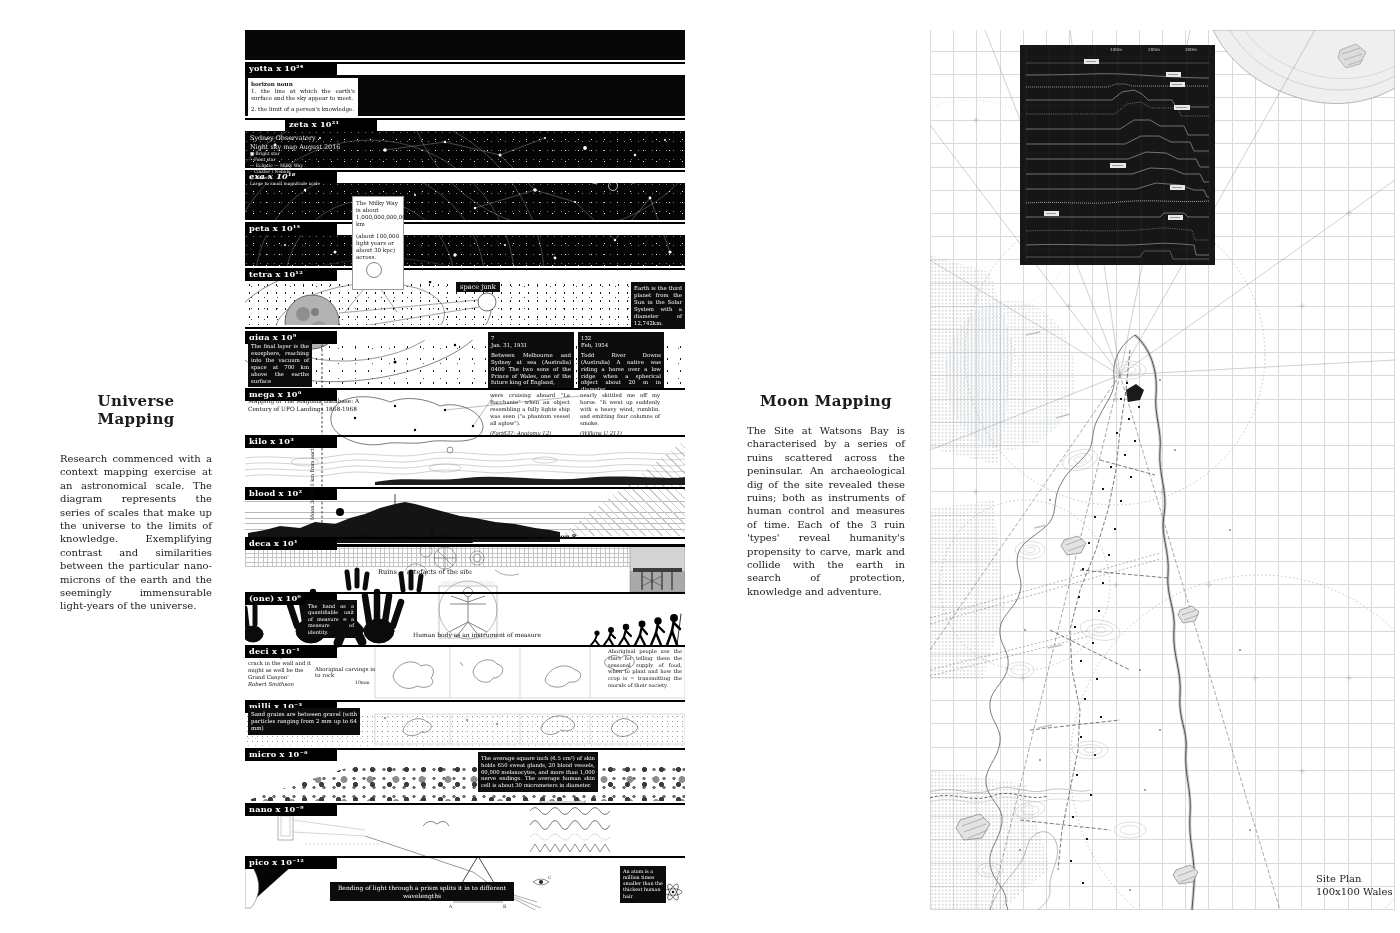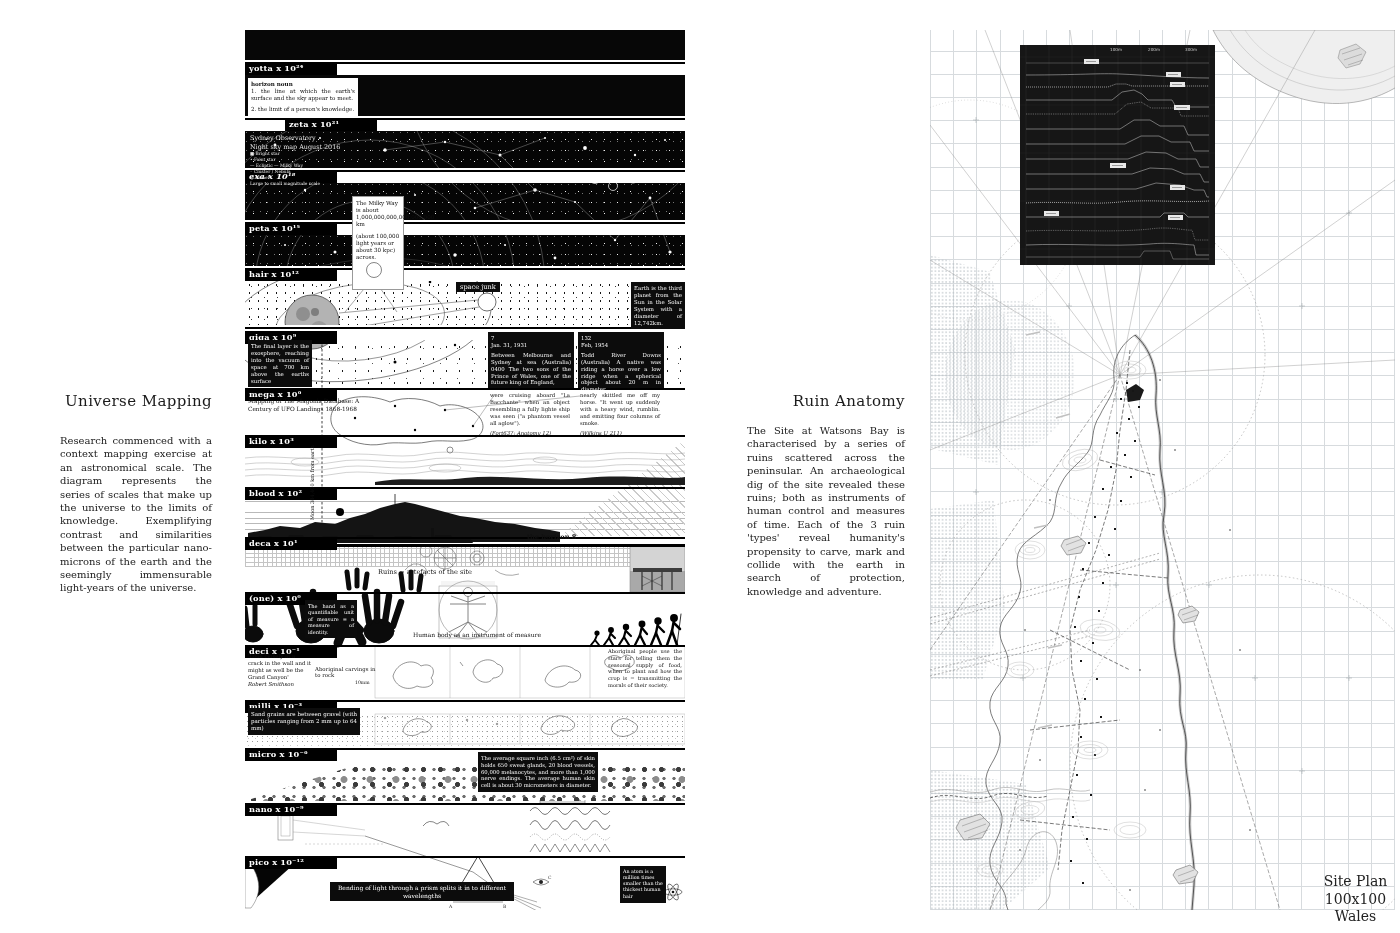--- a/index.html
+++ b/index.html
@@ -1,20 +1,20 @@
 <!DOCTYPE html>
 <html><head>
 <meta charset="utf-8">
 <style>
   html,body{margin:0;padding:0;background:#fff;}
   #page{position:relative;width:1400px;height:933px;background:#fff;overflow:hidden;
         font-family:"DejaVu Serif","Liberation Serif",serif;color:#1b1b1b;}
   .abs{position:absolute;}
   
-  .col-title{font-size:15px;letter-spacing:.4px;text-align:right;font-weight:400;}
+  .col-title{font-size:15px;letter-spacing:.4px;text-align:center;font-weight:700;}
   .col-body{font-size:10px;line-height:1.34;text-align:justify;}
   
   #diagram{position:absolute;left:245px;top:30px;width:440px;height:880px;}
   .band{position:absolute;left:0;width:440px;z-index:1;}
   .black{background:#070707;}
   .stars{background-color:#050505;background-image:
       radial-gradient(circle,rgba(255,255,255,.95) .6px,transparent .9px),
       radial-gradient(circle,rgba(255,255,255,.45) .5px,transparent .7px);
       background-size:13px 11px,7px 9px;background-position:2px 3px,5px 6px;}
   .junk{background-image:radial-gradient(circle,#141414 .7px,transparent .95px),
@@ -43,34 +43,34 @@
   #art{position:absolute;left:0;top:0;z-index:3;pointer-events:none;}
   
   #map{position:absolute;left:930px;top:30px;width:465px;height:880px;
       background-image:repeating-linear-gradient(0deg,#d7dbde 0 1px,transparent 1px 23.2px),
       repeating-linear-gradient(90deg,#d7dbde 0 1px,transparent 1px 23.2px);}
   .stipple{position:absolute;background-image:radial-gradient(circle,#aeb6bc .5px,transparent .75px);
       background-size:3.6px 3.6px;z-index:1;}
   #mapart{position:absolute;left:0;top:0;z-index:2;pointer-events:none;}
   #inset{position:absolute;left:90px;top:15px;width:195px;height:220px;background:#161616;z-index:3;}
   .inset-dist{position:absolute;color:#c9c9c9;font-size:4.2px;z-index:4;font-family:"DejaVu Sans","Liberation Sans",sans-serif;}
-  .siteplan-label{position:absolute;left:386px;top:843px;font-size:14px;line-height:1.25;z-index:4;color:#222;text-align:center;}
+  .siteplan-label{position:absolute;left:386px;top:843px;font-size:10px;line-height:1.25;z-index:4;color:#222;}
 </style>
 </head>
 <body>
 
 <div id="page">
 
   <div class="abs" style="left:60px;top:392px;width:152px;">
     <div class="col-title">Universe Mapping</div>
     <div class="col-body" style="margin-top:24px;">Research commenced with a context mapping exercise at an astronomical scale. The diagram represents the series of scales that make up the universe to the limits of knowledge. Exemplifying contrast and similarities between the particular nano-microns of the earth and the seemingly immensurable light-years of the universe.</div>
   </div>
 
   <div class="abs" style="left:747px;top:392px;width:158px;">
-    <div class="col-title">Ruin Anatomy</div>
+    <div class="col-title">Moon Mapping</div>
     <div class="col-body" style="margin-top:14px;">The Site at Watsons Bay is characterised by a series of ruins scattered across the peninsular. An archaeological dig of the site revealed these ruins; both as instruments of human control and measures of time. Each of the 3 ruin 'types' reveal humanity's propensity to carve, mark and collide with the earth in search of protection, knowledge and adventure.</div>
   </div>
 
   <div id="diagram">
 
     <div class="band black" style="top:0;height:30px;"></div>
     <div class="band black" style="top:45px;height:41px;"></div>
     <div class="band stars" style="top:101px;height:37px;"></div>
     <div class="band stars" style="top:153px;height:37px;"></div>
     <div class="band stars" style="top:205px;height:31px;"></div>
@@ -389,21 +389,21 @@
 
     <div class="rule" style="top:32px;"></div>
       <div class="sc" style="top:32px;">yotta x 10²⁴</div>
     <div class="rule" style="top:88px;"></div>
       <div class="sc" style="top:88px;margin-left:40px;">zeta x 10²¹</div>
     <div class="rule" style="top:140px;"></div>
       <div class="sc" style="top:140px;font-style:italic;">exa x 10¹⁸</div>
     <div class="rule" style="top:192px;"></div>
       <div class="sc" style="top:192px;">peta x 10¹⁵</div>
     <div class="rule" style="top:238px;"></div>
-      <div class="sc" style="top:238px;">hair x 10¹²</div>
+      <div class="sc" style="top:238px;">tetra x 10¹²</div>
     <div class="rule" style="top:297px;"></div>
       <div class="sc" style="top:301px;">giga x 10⁹</div>
     <div class="rule" style="top:358px;"></div>
       <div class="sc" style="top:358px;">mega x 10⁶</div>
     <div class="rule" style="top:405px;"></div>
       <div class="sc" style="top:405px;">kilo x 10³</div>
     <div class="rule" style="top:457px;"></div>
       <div class="sc" style="top:457px;">blood x 10²</div>
     <div class="rule" style="top:507px;"></div>
       <div class="sc" style="top:507px;">deca x 10¹</div>

